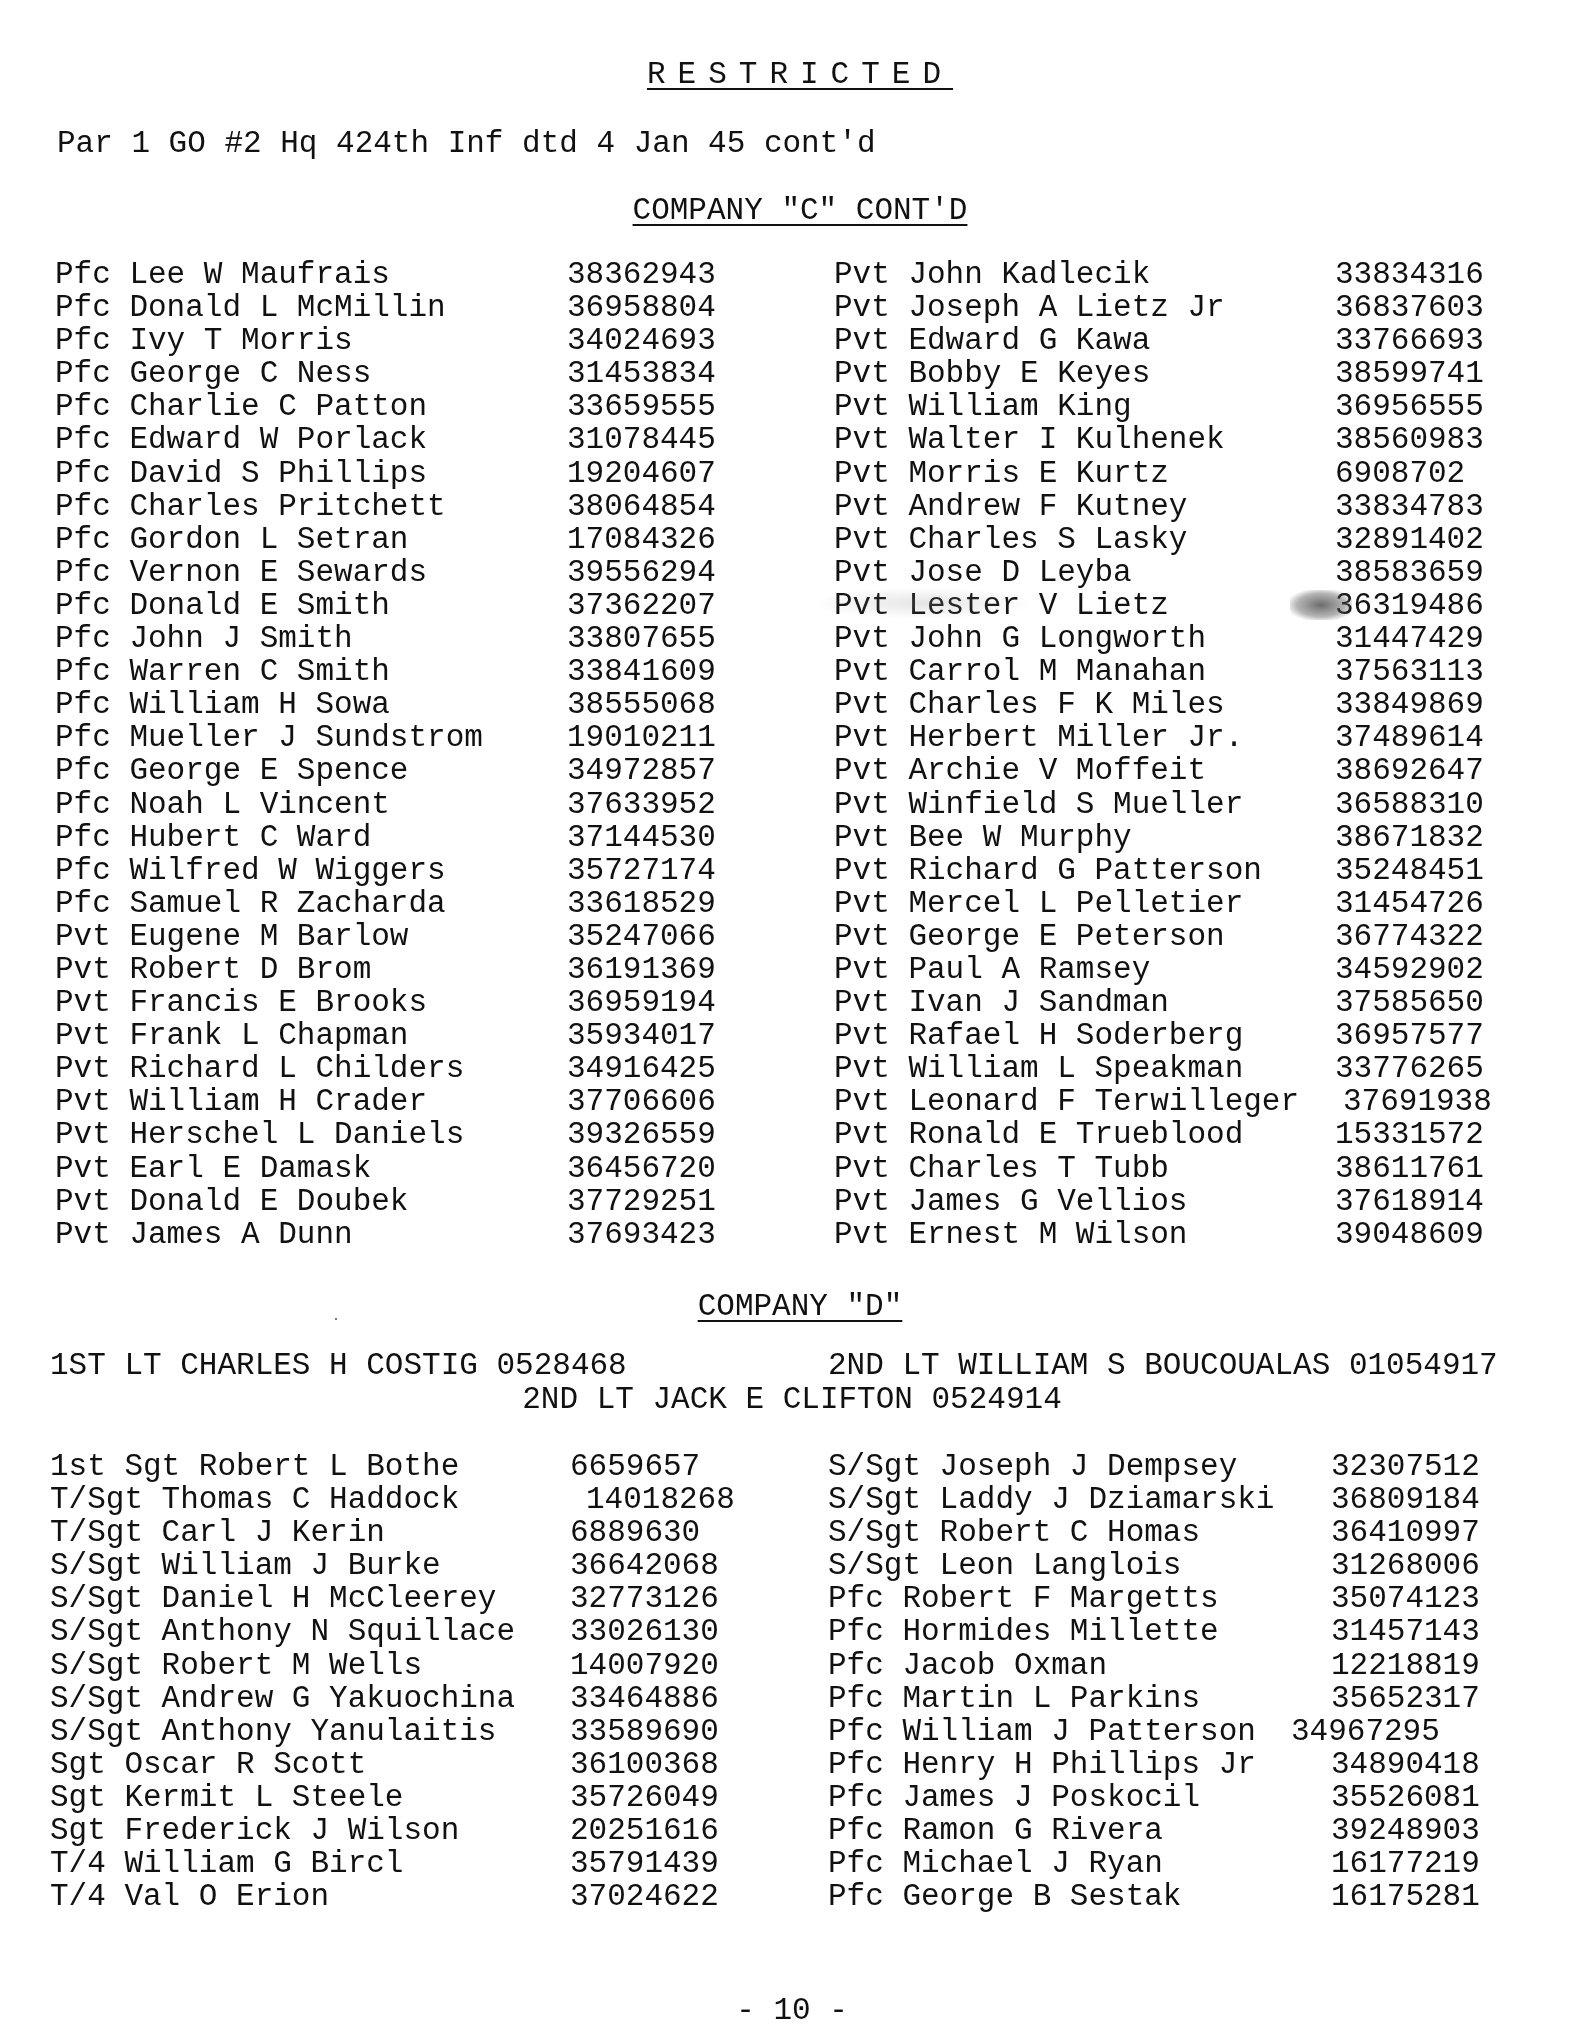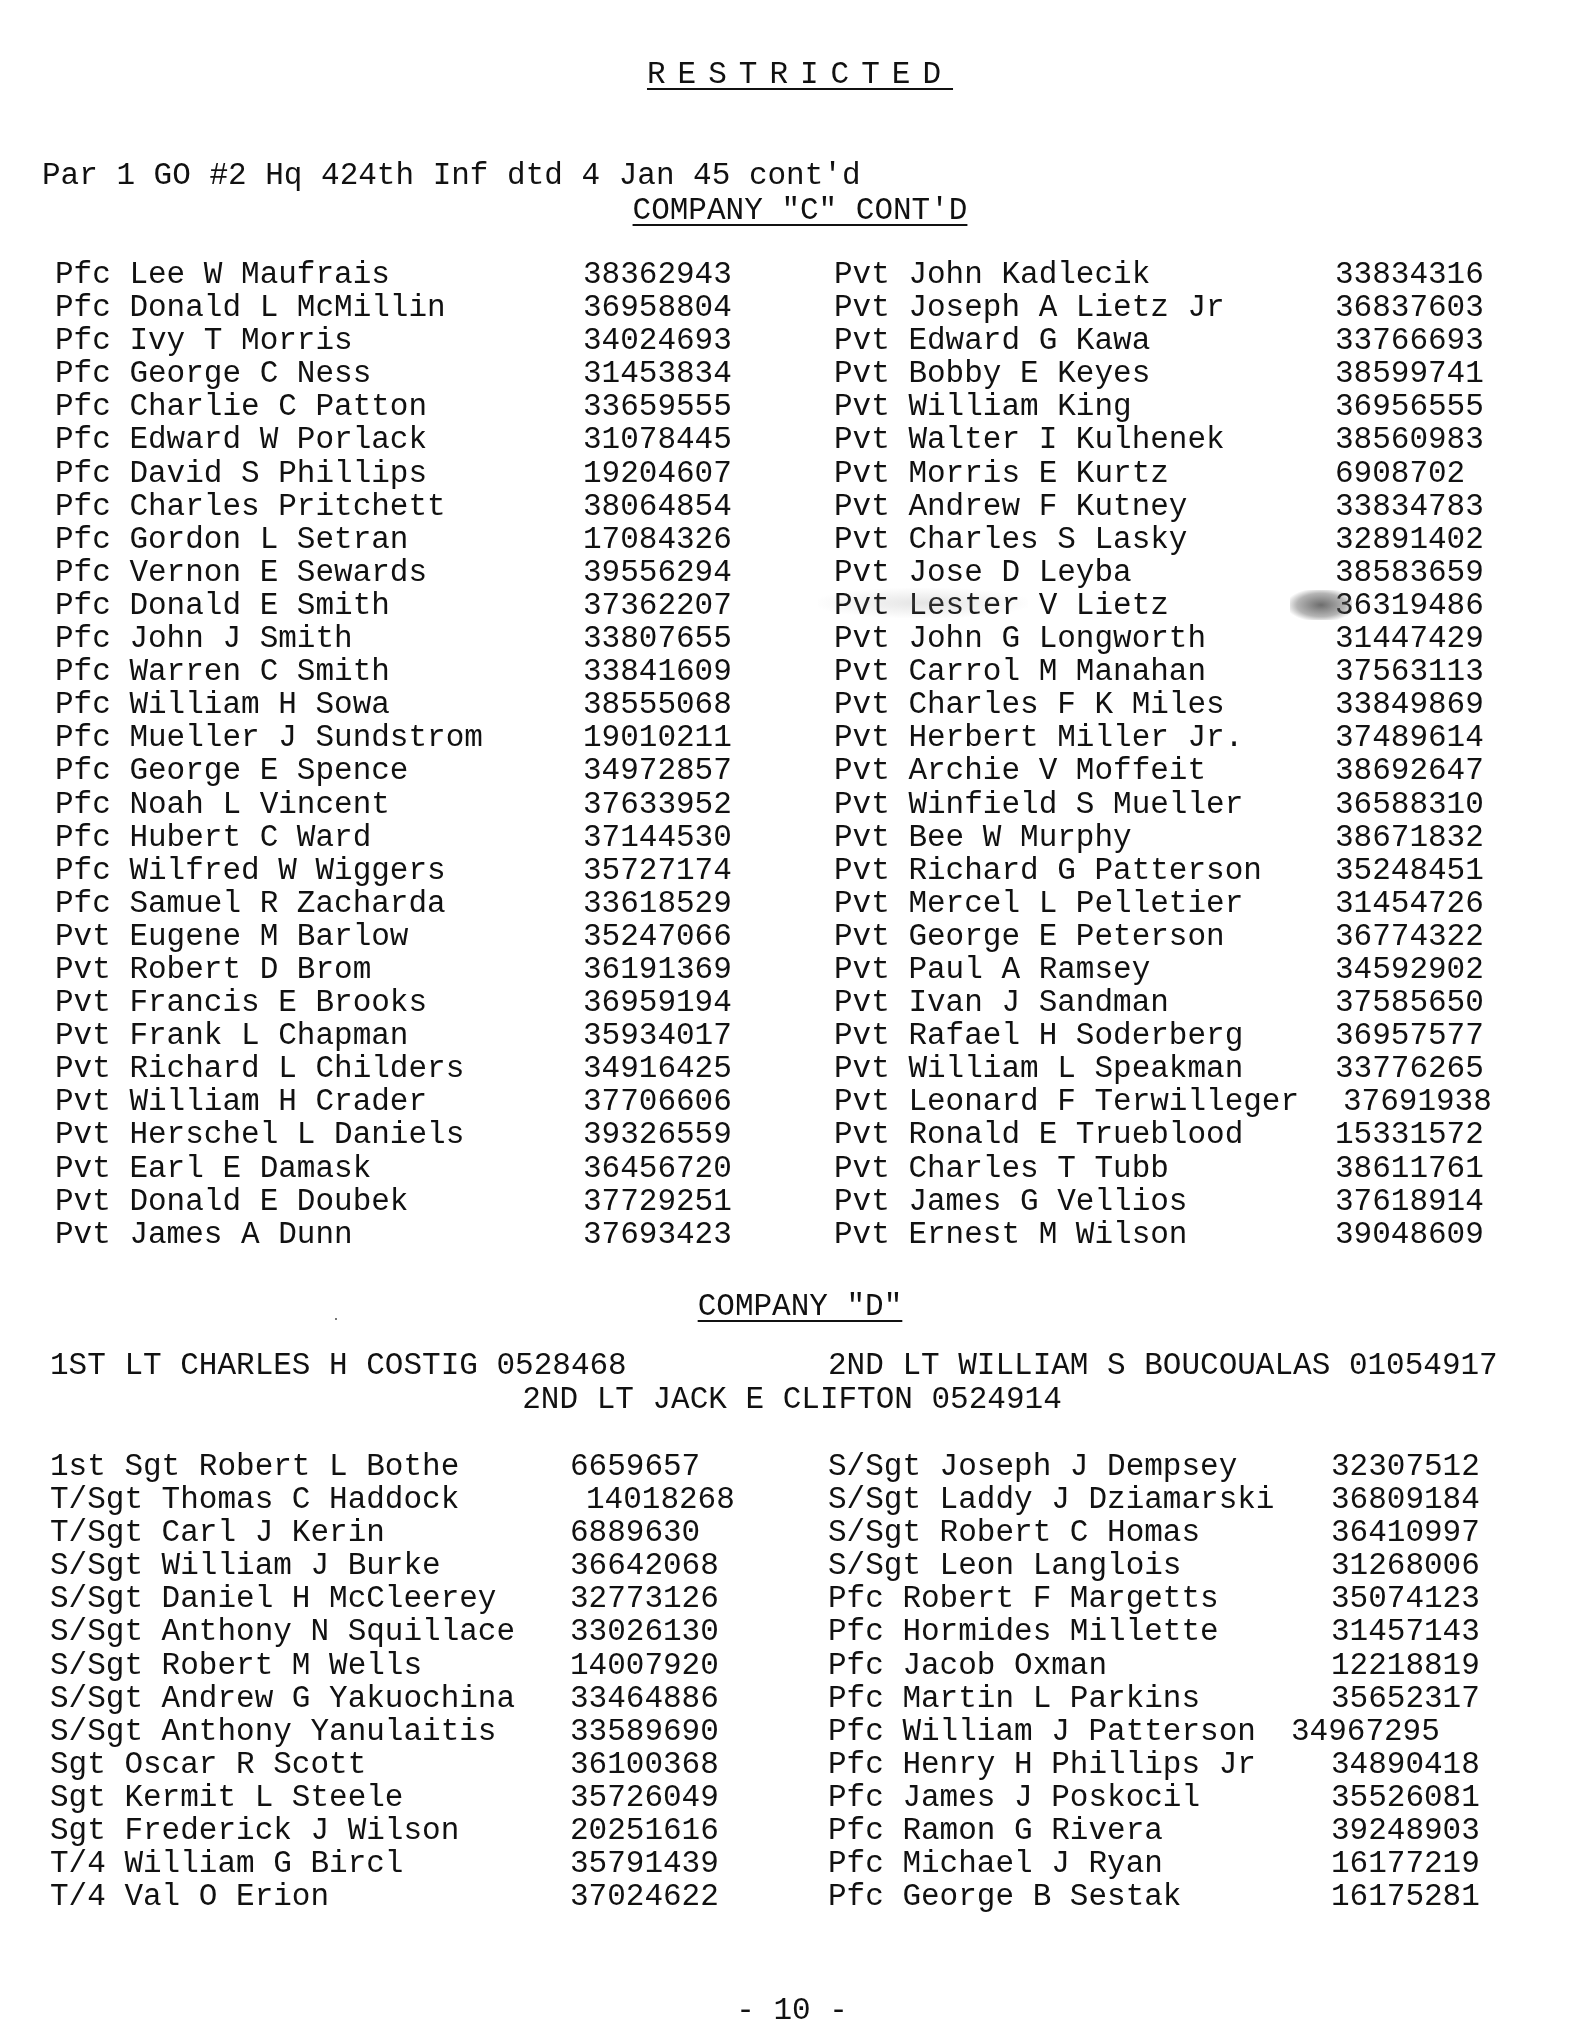--- a/index.html
+++ b/index.html
@@ -29,40 +29,39 @@
       text-underline-offset: 5px;
     }
     #restricted {
       top: 58px;
       letter-spacing: 12px;
       left: 8px;
     }
     #par-line {
       position: absolute;
       top: 127px;
-      left: 42px;
-      margin-top: 32px;
+      left: 57px;
     }
     #company-c-title { top: 194px; left: 8px; }
     #company-d-title { top: 1290px; left: 8px; }
     .roster {
       position: absolute;
       margin: 0;
       padding: 0;
       list-style: none;
     }
     .roster li {
       height: 33.1px;
       white-space: pre;
       position: relative;
     }
     .roster .nm { position: absolute; left: 0; }
     .roster .sn { position: absolute; }
     #c-left { top: 258px; left: 55px; }
-    #c-left .sn { left: 528px; }
+    #c-left .sn { left: 512px; }
     #c-right { top: 258px; left: 834px; }
     #c-right .sn { left: 501px; }
     #d-left { top: 1450px; left: 50px; }
     #d-left .sn { left: 520px; }
     #d-right { top: 1450px; left: 828px; }
     #d-right .sn { left: 503px; }
     .officer {
       position: absolute;
       white-space: pre;
     }

